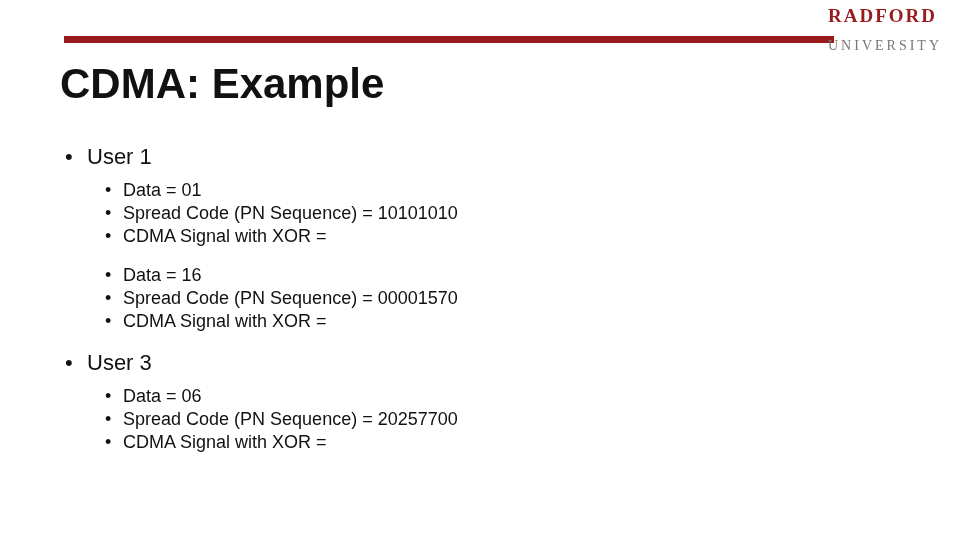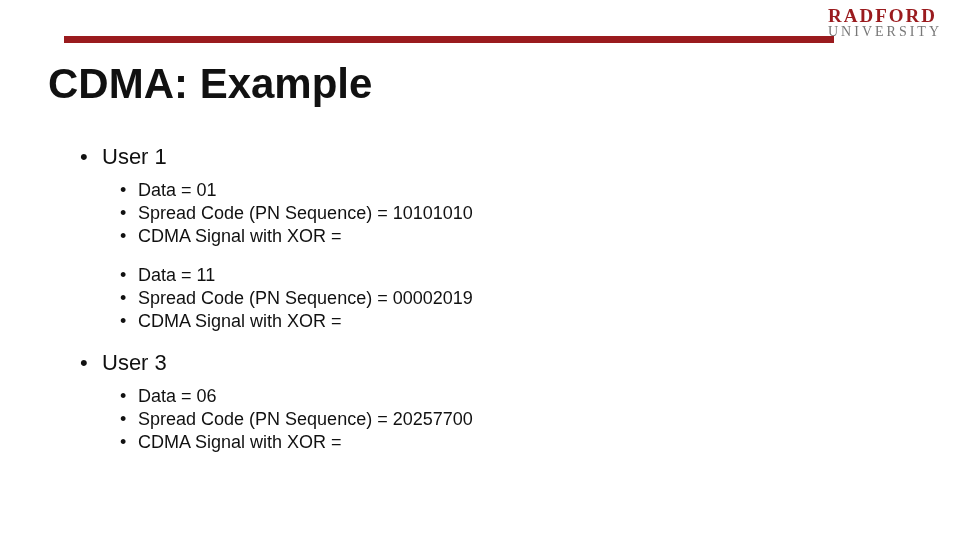--- a/index.html
+++ b/index.html
@@ -1,23 +1,23 @@
 <!DOCTYPE html>
 <html><head>
 <meta charset="utf-8">
 <style>
   * { margin: 0; padding: 0; box-sizing: border-box; }
   html, body { width: 960px; height: 540px; font-family: Georgia, 'Times New Roman', serif; background: #fff; color: #000; }
   .slide { position: relative; width: 960px; height: 540px; }
   .top-rule { position: absolute; top: 36px; left: 64px; width: 770px; height: 7px; background: #9a1b1e; }
   .logo { position: absolute; top: 6px; right: 18px; text-align: left; line-height: 1; }
   .logo .r1 { font-family: Georgia, serif; font-weight: 700; letter-spacing: 2px; font-size: 19px; color: #9a1b1e; }
-  .logo .r2 { font-family: Georgia, serif; font-weight: 400; letter-spacing: 3px; font-size: 14px; color: #777; margin-top: 0; }
-  .title { position: absolute; top: 60px; left: 48px; font-family: 'Gill Sans', 'Segoe UI', 'Trebuchet MS', sans-serif; font-size: 42px; font-weight: 600; color: #111; }
-  .body { position: absolute; top: 140px; left: 80px; right: 60px; font-family: 'Gill Sans', 'Segoe UI', 'Trebuchet MS', sans-serif; }
+  .logo .r2 { font-family: Georgia, serif; font-weight: 400; letter-spacing: 3px; font-size: 14px; color: #777; margin-top: 14px; }
+  .title { position: absolute; top: 60px; left: 60px; font-family: 'Gill Sans', 'Segoe UI', 'Trebuchet MS', sans-serif; font-size: 42px; font-weight: 600; color: #111; }
+  .body { position: absolute; top: 140px; left: 65px; right: 60px; font-family: 'Gill Sans', 'Segoe UI', 'Trebuchet MS', sans-serif; }
   .lvl1 { font-size: 22px; color: #111; margin-top: 4px; margin-bottom: 2px; }
   .lvl1::before { content: "•"; display: inline-block; width: 22px; }
   .sub { margin-left: 40px; margin-bottom: 18px; margin-top: 10px; }
   .lvl2 { font-size: 18px; color: #111; margin-top: 2px; }
   .lvl2::before { content: "•"; display: inline-block; width: 18px; }
 </style>
 </head>
 <body>
 <div class="slide">
   <div class="top-rule"></div>
@@ -31,22 +31,22 @@
 
   <div class="body">
     <div class="lvl1">User 1</div>
     <div class="sub">
       <div class="lvl2">Data = 01</div>
       <div class="lvl2">Spread Code (PN Sequence) = 10101010</div>
       <div class="lvl2">CDMA Signal with XOR =</div>
     </div>
 
     <div class="sub">
-      <div class="lvl2">Data = 11</div>
-      <div class="lvl2">Spread Code (PN Sequence) = 00002019</div>
+      <div class="lvl2">Data = 16</div>
+      <div class="lvl2">Spread Code (PN Sequence) = 00001570</div>
       <div class="lvl2">CDMA Signal with XOR =</div>
     </div>
 
     <div class="lvl1">User 3</div>
     <div class="sub">
       <div class="lvl2">Data = 06</div>
       <div class="lvl2">Spread Code (PN Sequence) = 20257700</div>
       <div class="lvl2">CDMA Signal with XOR =</div>
     </div>
   </div>

